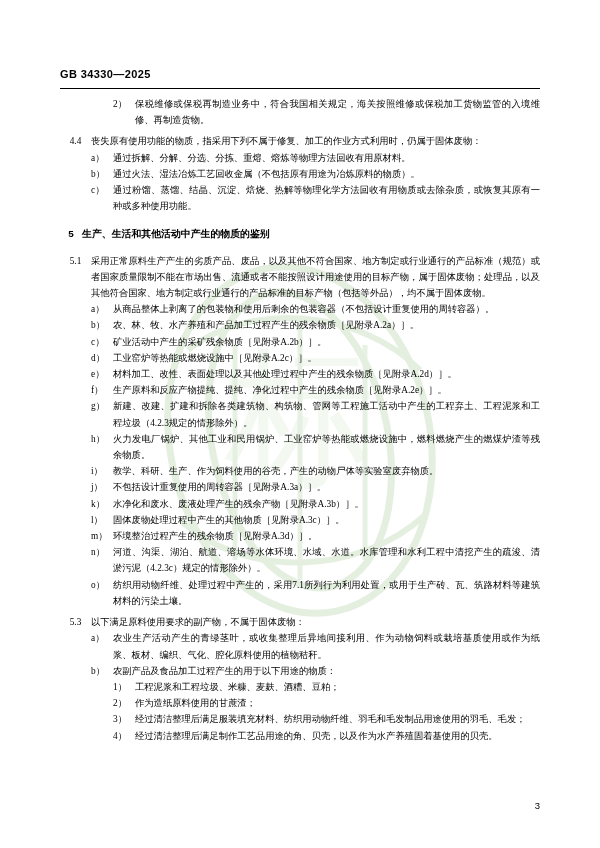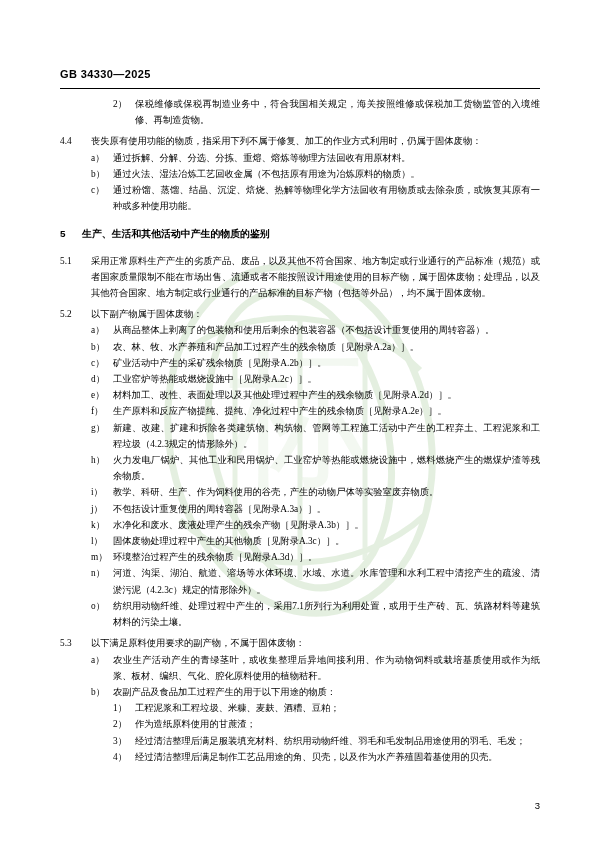--- a/index.html
+++ b/index.html
@@ -78,21 +78,21 @@
     flex: 0 0 auto;
     white-space: nowrap;
   }
   .txt {
     flex: 1 1 auto;
     text-align: justify;
     text-justify: inter-ideograph;
   }
 
   
-  .w-clause { width: 31px; }      
+  .w-clause { width: 31px; text-align: center; }      
   .w-item   { width: 22px; }      
   .w-sub    { width: 22px; }      
 
   .lvl0 { margin-left: 0px; }
   .lvl1 { margin-left: 31px; }
   .lvl2 { margin-left: 53px; }
 
   .section-title {
     margin-top: 12px;
     margin-bottom: 10px;
@@ -165,24 +165,20 @@
         <div class="txt">通过粉馏、蒸馏、结晶、沉淀、焙烧、热解等物理化学方法回收有用物质或去除杂质，或恢复其原有一种或多种使用功能。</div>
       </div>
       <div class="row blk lvl0 section-title">
         <div class="num w-clause">5</div>
         <div class="txt">生产、生活和其他活动中产生的物质的鉴别</div>
       </div>
       <div class="row blk lvl0 gap-top">
         <div class="num w-clause">5.1</div>
         <div class="txt">采用正常原料生产产生的劣质产品、废品，以及其他不符合国家、地方制定或行业通行的产品标准（规范）或者国家质量限制不能在市场出售、流通或者不能按照设计用途使用的目标产物，属于固体废物；处理品，以及其他符合国家、地方制定或行业通行的产品标准的目标产物（包括等外品），均不属于固体废物。</div>
       </div>
-      <div class="row blk lvl0 gap-top">
-        <div class="num w-clause">5.2</div>
-        <div class="txt">以下副产物属于固体废物：</div>
-      </div>
       <div class="row blk lvl1">
         <div class="num w-item">a）</div>
         <div class="txt">从商品整体上剥离了的包装物和使用后剩余的包装容器（不包括设计重复使用的周转容器）。</div>
       </div>
       <div class="row blk lvl1">
         <div class="num w-item">b）</div>
         <div class="txt">农、林、牧、水产养殖和产品加工过程产生的残余物质［见附录A.2a）］。</div>
       </div>
       <div class="row blk lvl1">
         <div class="num w-item">c）</div>

